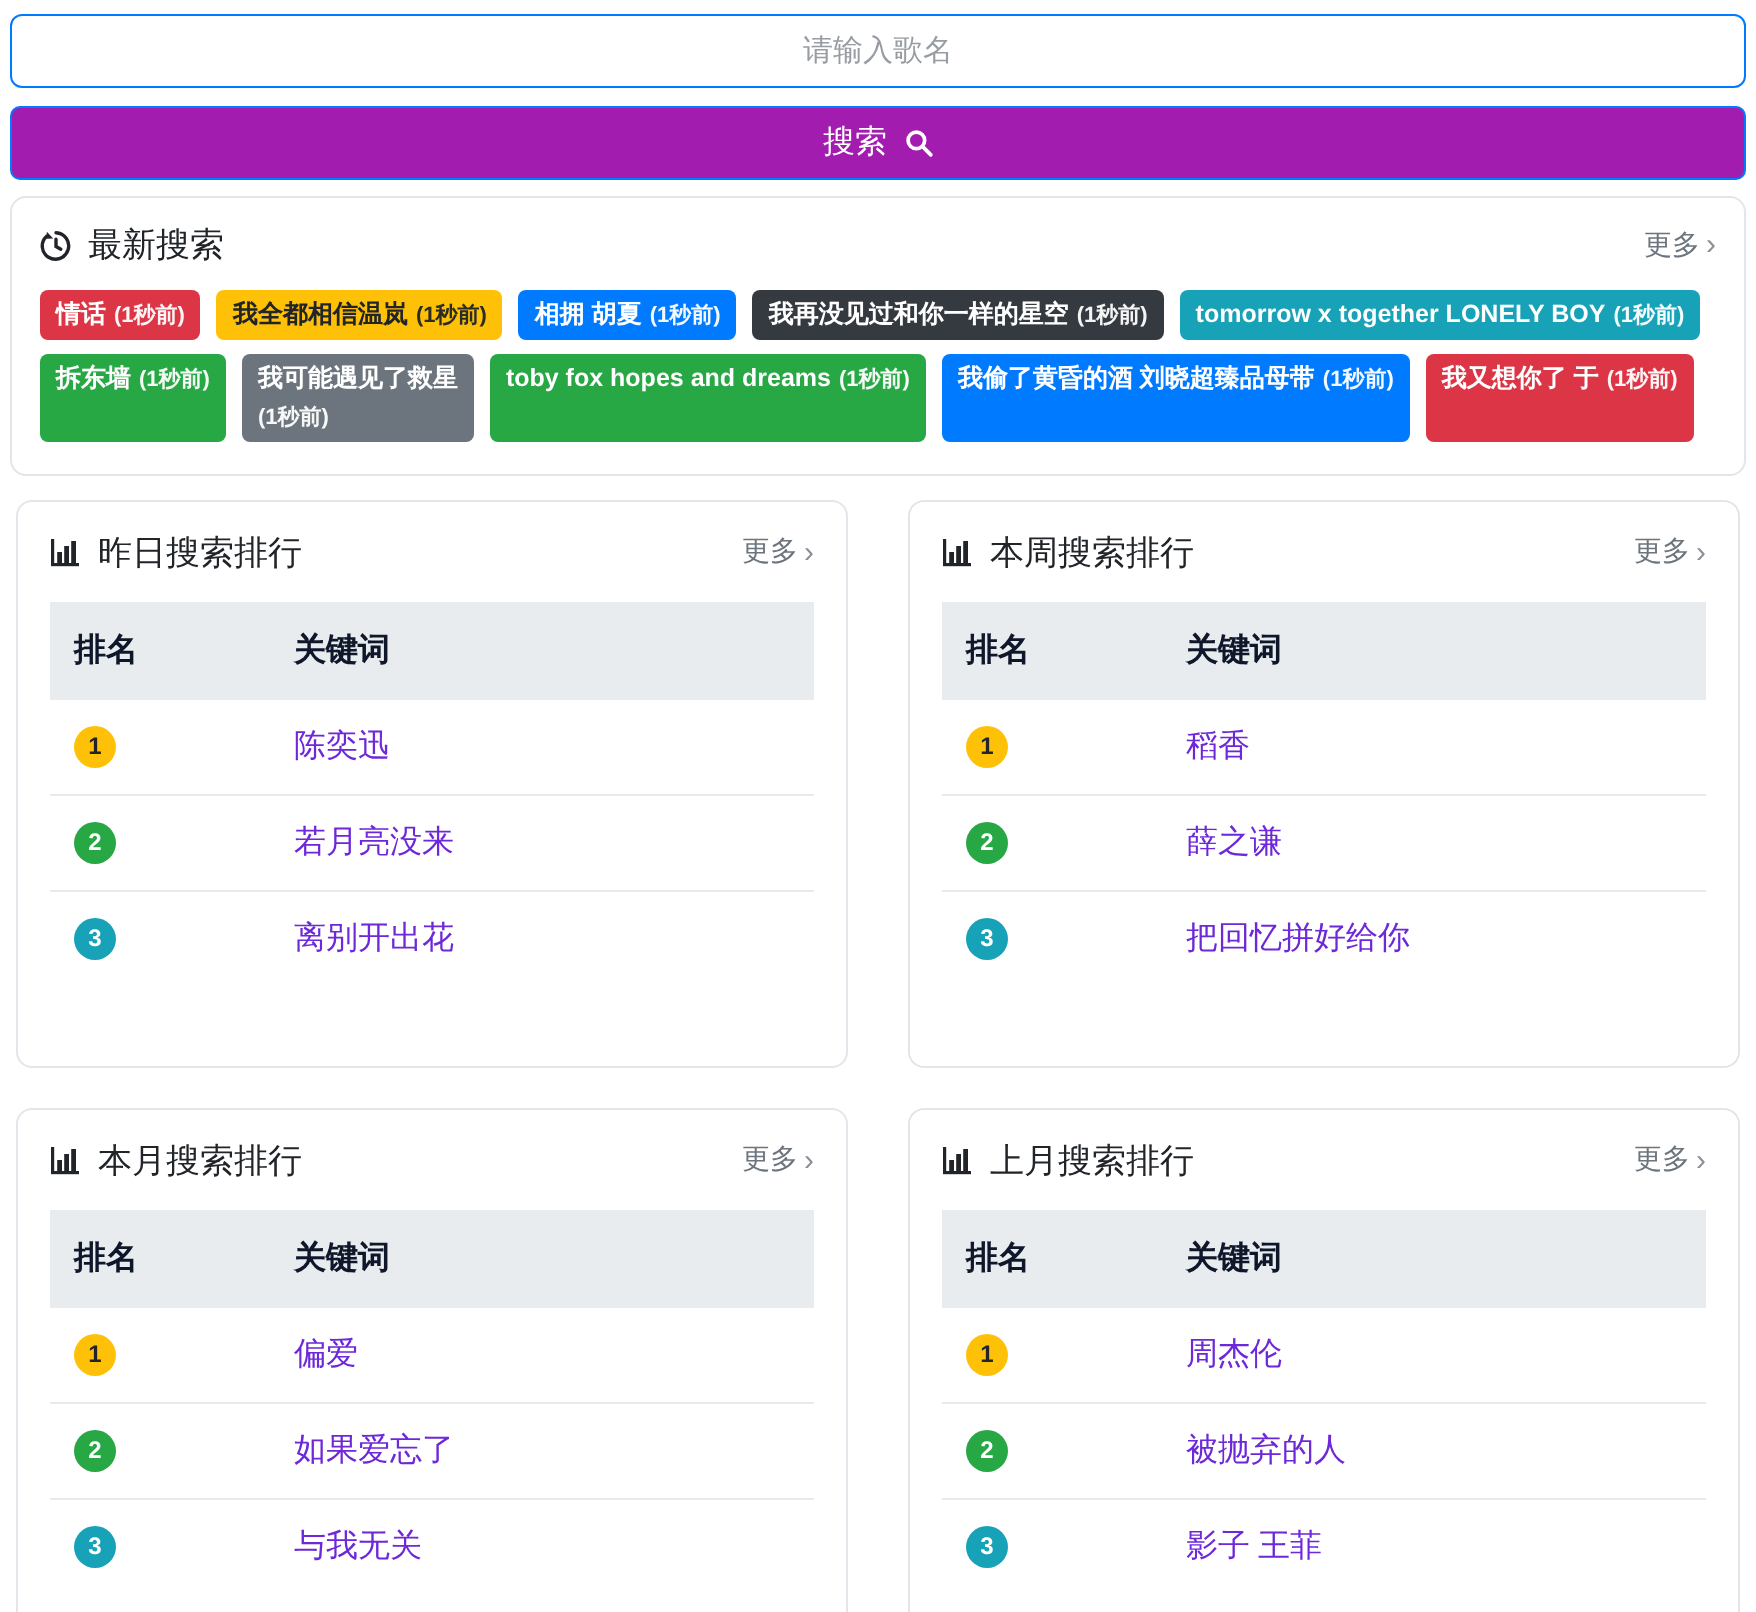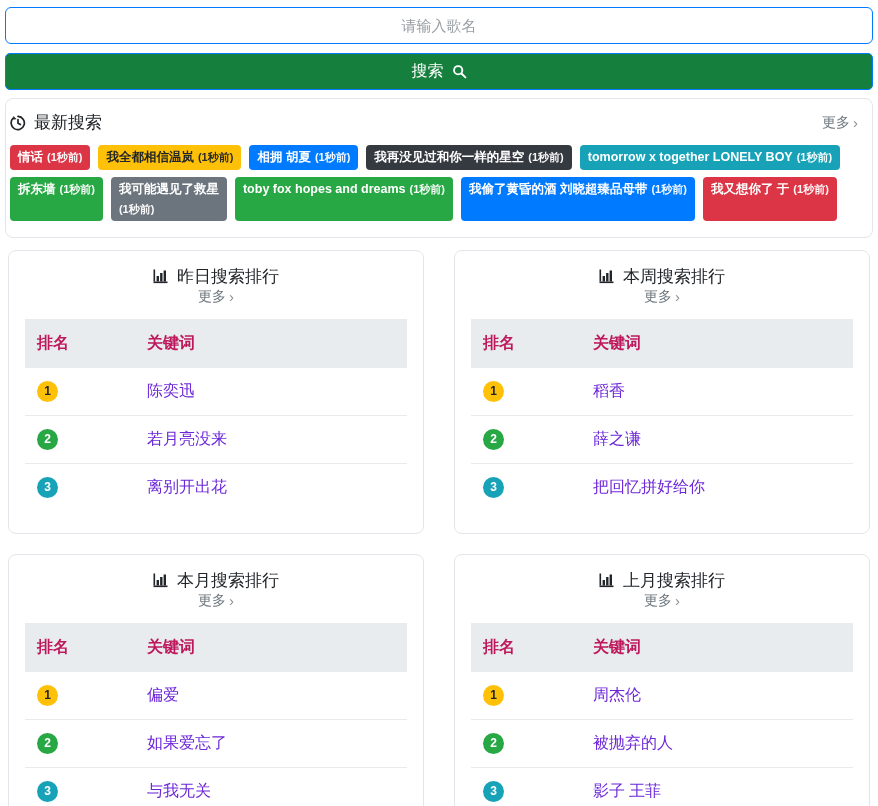--- a/index.html
+++ b/index.html
@@ -18,32 +18,32 @@
     border: 1px solid #007bff; border-radius: 6px;
     text-align: center; font-size: 15px; color: #0f172a;
     outline: none; background: #fff;
     font-family: inherit;
   }
   .search-input::placeholder { color: #989da3; }
 
   
   .search-btn {
     margin-top: 9px; width: 100%; height: 37px;
-    background: #15803d; border: 1px solid #007bff; border-radius: 5px;
+    background: #a21caf; border: 1px solid #007bff; border-radius: 5px;
     color: #ffffff; font-size: 16px;
     display: flex; align-items: center; justify-content: center; gap: 8px;
     cursor: pointer; font-family: inherit;
   }
   .search-btn svg { display: block; }
 
   
   .card {
     background: #fff; border: 1px solid #e2e6ea; border-radius: 8px;
   }
-  .latest-card { margin-top: 8px; padding: 12px 14px 16px 4px; }
+  .latest-card { margin-top: 8px; padding: 12px 14px 16px 14px; }
 
   .card-header-row {
     display: flex; align-items: center; justify-content: space-between;
   }
   .card-title {
     display: flex; align-items: center; gap: 8px;
     font-size: 17px; color: #212529;
   }
   .card-title svg { display: block; }
   .more-link {
@@ -73,26 +73,25 @@
 
   
   .panels {
     display: grid; grid-template-columns: 1fr 1fr;
     gap: 20px 30px; margin: 12px 3px 0 3px;
   }
   .panel { padding: 14px 16px; height: 284px; overflow: hidden; }
   .panel-header {
     display: flex; align-items: center; justify-content: space-between;
     margin-bottom: 13px;
-    flex-direction: column;
   }
   .panel table { width: 100%; border-collapse: collapse; }
   .panel th {
     background: #e9ecef; text-align: left;
-    font-size: 16px; font-weight: 700; color: #be185d;
+    font-size: 16px; font-weight: 700; color: #0f172a;
     padding: 14px 12px;
   }
   .panel th.col-rank { width: 110px; }
   .panel td { padding: 13px 12px; }
   .panel tbody tr + tr td { border-top: 1px solid #e8ebed; }
 
   .rank-badge {
     display: inline-flex; align-items: center; justify-content: center;
     width: 21px; height: 21px; border-radius: 50%;
     font-size: 12px; font-weight: 700; color: #ffffff;

